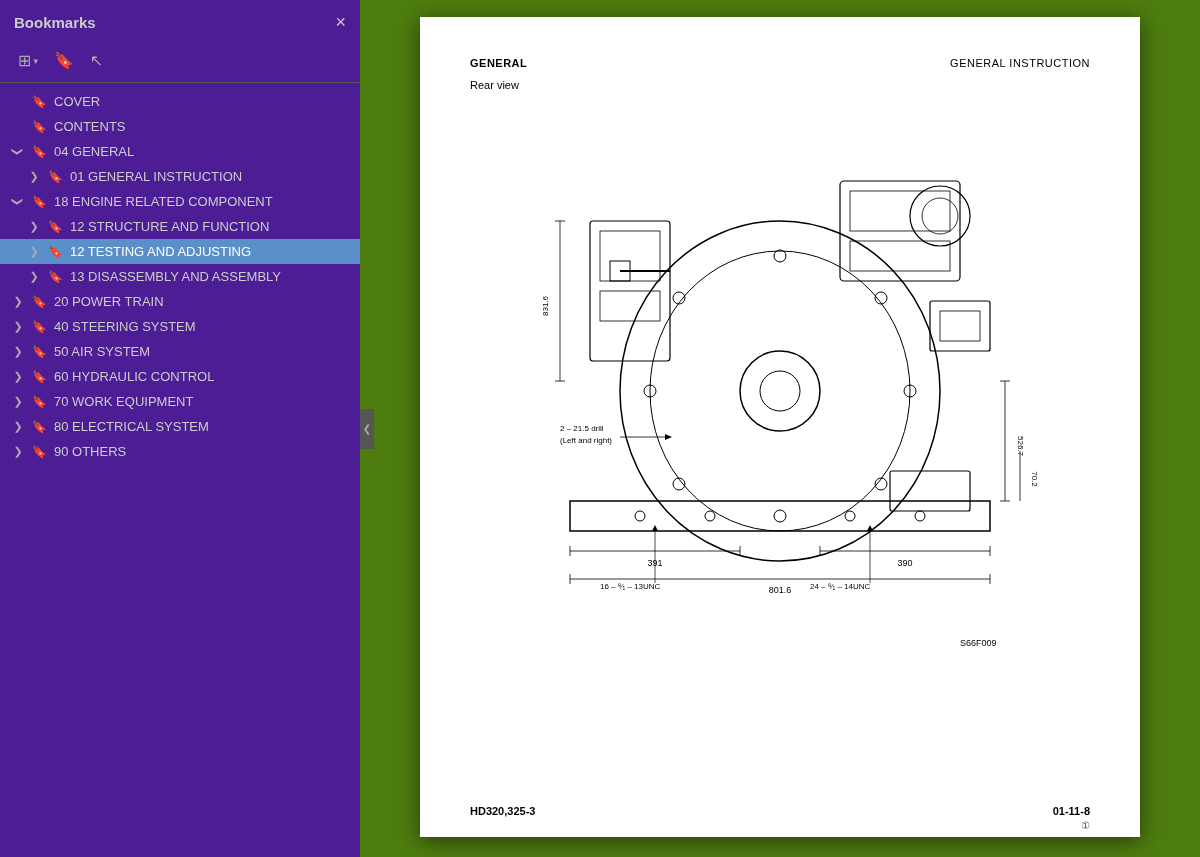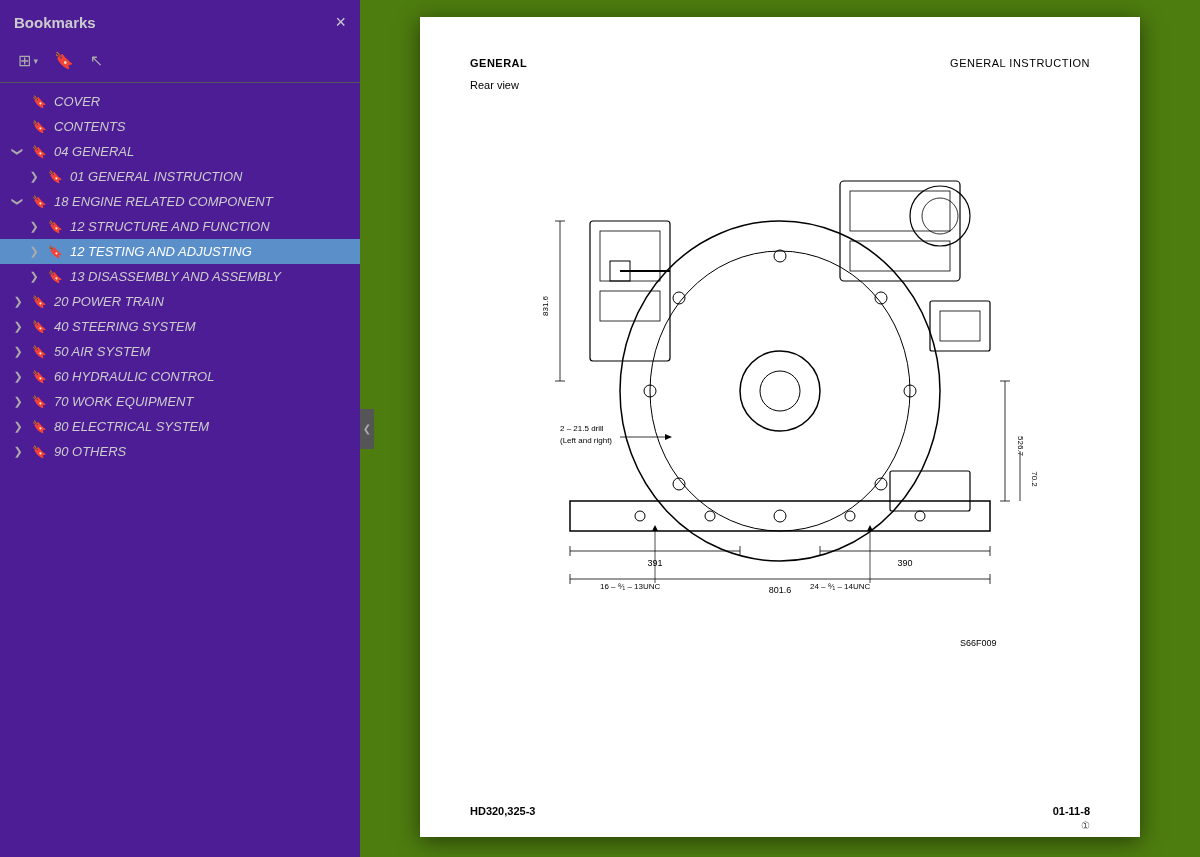--- a/index.html
+++ b/index.html
@@ -126,21 +126,20 @@
       color: #888;
       flex-shrink: 0;
       margin: 0 6px;
       display: flex;
       align-items: center;
       justify-content: center;
     }
 
     .bm-label {
       flex: 1;
-      font-style: italic;
     }
 
     
     .indent-0 { padding-left: 10px; }
     .indent-1 { padding-left: 26px; }
 
     
     .sidebar-collapse-btn {
       position: absolute;
       right: -14px;

